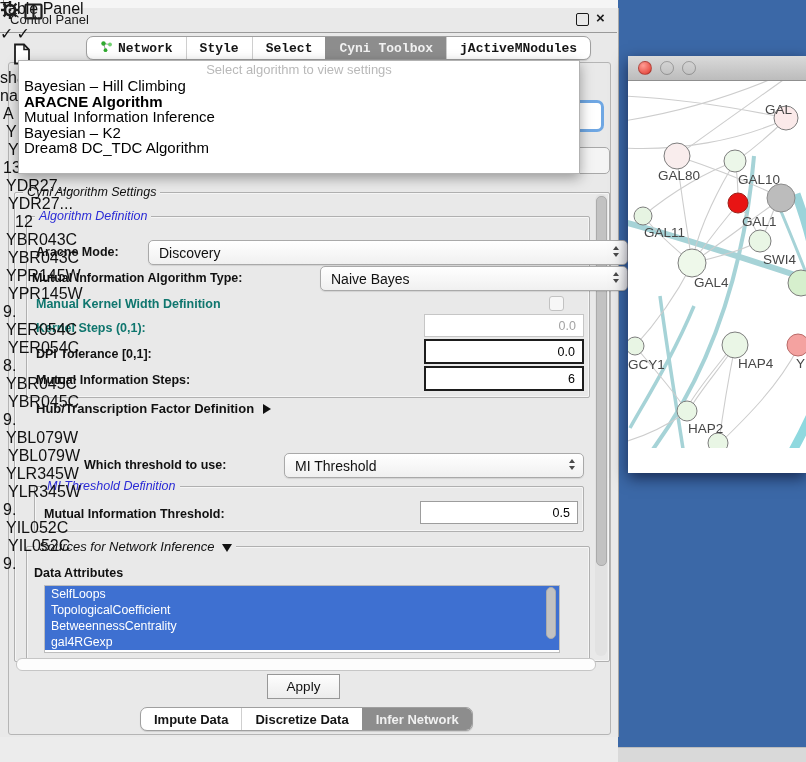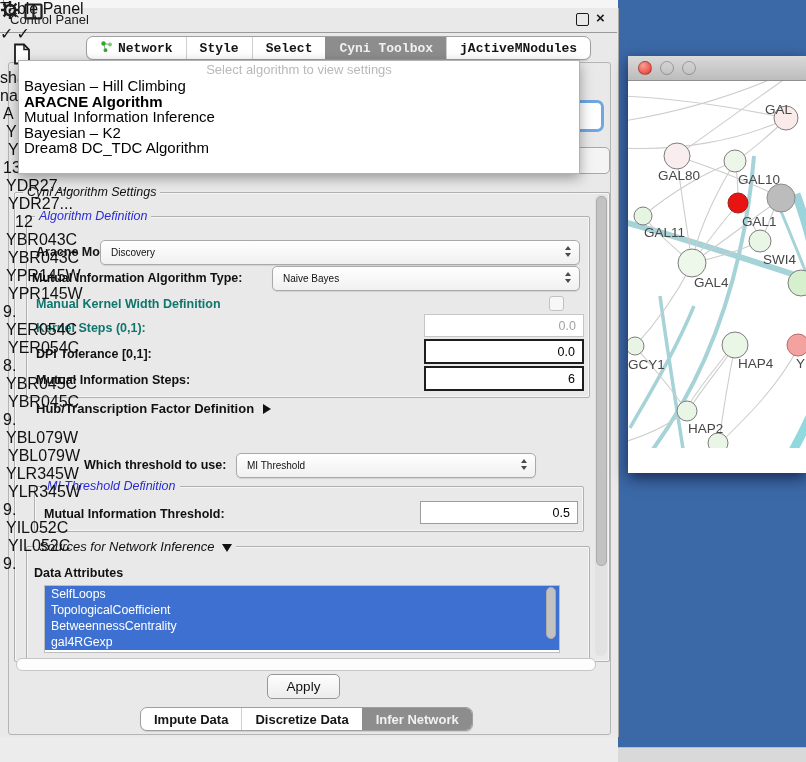--- a/index.html
+++ b/index.html
@@ -34,42 +34,42 @@
   .pitem{font-size:15px;height:15.5px;line-height:15.5px;padding-left:5px;color:#000;white-space:nowrap;}
   .pitem.bold{font-weight:bold;}
   
   .group{position:absolute;border:1px solid #b0b0b0;border-radius:2px;box-shadow:inset 0 0 0 1px rgba(255,255,255,.55);}
   .gtitle{position:absolute;top:-8px;left:8px;background:#e9e9e9;padding:0 4px;font-size:12.5px;white-space:nowrap;font-style:italic;}
   .gtitle.blue{color:#2b2bd6;}
   .gtitle.green{color:#3ecc3e;}
   .flabel{position:absolute;font-size:12.5px;font-weight:bold;color:#111;white-space:nowrap;}
   .flabel.dis{color:#0f766e;}
   
-  .combo{position:absolute;height:23px;background:linear-gradient(#ffffff,#f0f0f0);border:1px solid #a9a9a9;border-radius:5px;display:flex;align-items:center;padding:0 24px 0 10px;font-size:10px;box-shadow:0 1px 1px rgba(0,0,0,.10);}
+  .combo{position:absolute;height:23px;background:linear-gradient(#ffffff,#f0f0f0);border:1px solid #a9a9a9;border-radius:5px;display:flex;align-items:center;padding:0 24px 0 10px;font-size:14px;box-shadow:0 1px 1px rgba(0,0,0,.10);margin-left:48px;}
   .arrows{position:absolute;right:8px;top:5px;display:flex;flex-direction:column;gap:2.5px;}
   .tri-up{width:0;height:0;border-left:3.5px solid transparent;border-right:3.5px solid transparent;border-bottom:4.5px solid #4a4a4a;}
   .tri-dn{width:0;height:0;border-left:3.5px solid transparent;border-right:3.5px solid transparent;border-top:4.5px solid #4a4a4a;}
   
   .field{position:absolute;background:#fff;font-size:12.5px;display:flex;align-items:center;justify-content:flex-end;padding:0 7px;}
   .field.dis{border:1px solid #c6c6c6;color:#a3a3a3;}
   .field.strong{border:2px solid #1d1d1d;color:#000;}
   .checkbox{position:absolute;width:13px;height:13px;border:1px solid #c2c2c2;border-radius:3px;background:#f7f7f7;}
   
   .tri-right{display:inline-block;width:0;height:0;border-top:5.5px solid transparent;border-bottom:5.5px solid transparent;border-left:8px solid #111;margin-left:9px;vertical-align:-1px;}
   .tri-down{display:inline-block;width:0;height:0;border-left:5.5px solid transparent;border-right:5.5px solid transparent;border-top:8px solid #111;margin-left:7px;vertical-align:-1px;}
   
   .attr-label{position:absolute;font-size:12.5px;font-weight:bold;}
   .attr-list{position:absolute;background:#fff;border:1px solid #bdbdbd;overflow:hidden;}
   .attr-item{height:16px;line-height:16px;font-size:12.3px;padding-left:6px;color:#fff;background:#3e70d1;white-space:nowrap;}
   
   .vsb-track{position:absolute;background:#e2e2e2;border-radius:6px;}
   .vsb-thumb{position:absolute;background:#c2c2c2;border-radius:5px;border:1px solid #ababab;}
   .hsb{position:absolute;background:#fdfdfd;border:1px solid #c6c6c6;border-radius:6px;}
   
-  .apply-btn{position:absolute;width:71px;height:23px;border:1px solid #979797;border-radius:5px;background:linear-gradient(#fefefe,#ececec);font-size:13.5px;display:flex;align-items:center;justify-content:center;}
+  .apply-btn{position:absolute;width:71px;height:23px;border:1px solid #979797;border-radius:0;background:linear-gradient(#fefefe,#ececec);font-size:13.5px;display:flex;align-items:center;justify-content:center;}
   
   .net-window{left:628px;top:8px;width:178px;height:417px;background:#fff;box-shadow:0 5px 14px rgba(0,0,25,.6);margin-top:48px;}
   .net-titlebar{position:absolute;left:0;top:0;width:100%;height:25px;background:linear-gradient(#dadada,#bcbcbc);border-bottom:1px solid #8f8f8f;display:flex;align-items:center;gap:8px;padding-left:10px;box-sizing:border-box;}
   .light{width:12px;height:12px;border-radius:50%;border:1px solid rgba(0,0,0,.25);}
   .light.red{background:radial-gradient(circle at 35% 30%,#ff9d94,#df352a);}
   .light.yellow{background:radial-gradient(circle at 35% 30%,#ffd781,#efa311;}
   .light.yellow{background:radial-gradient(circle at 35% 30%,#ffd781,#efa311);}
   .light.green{background:radial-gradient(circle at 35% 30%,#b8ef9e,#36b226);}
   .net-canvas{position:absolute;left:0;top:25px;width:178px;height:392px;background:#fff;overflow:hidden;}
   

